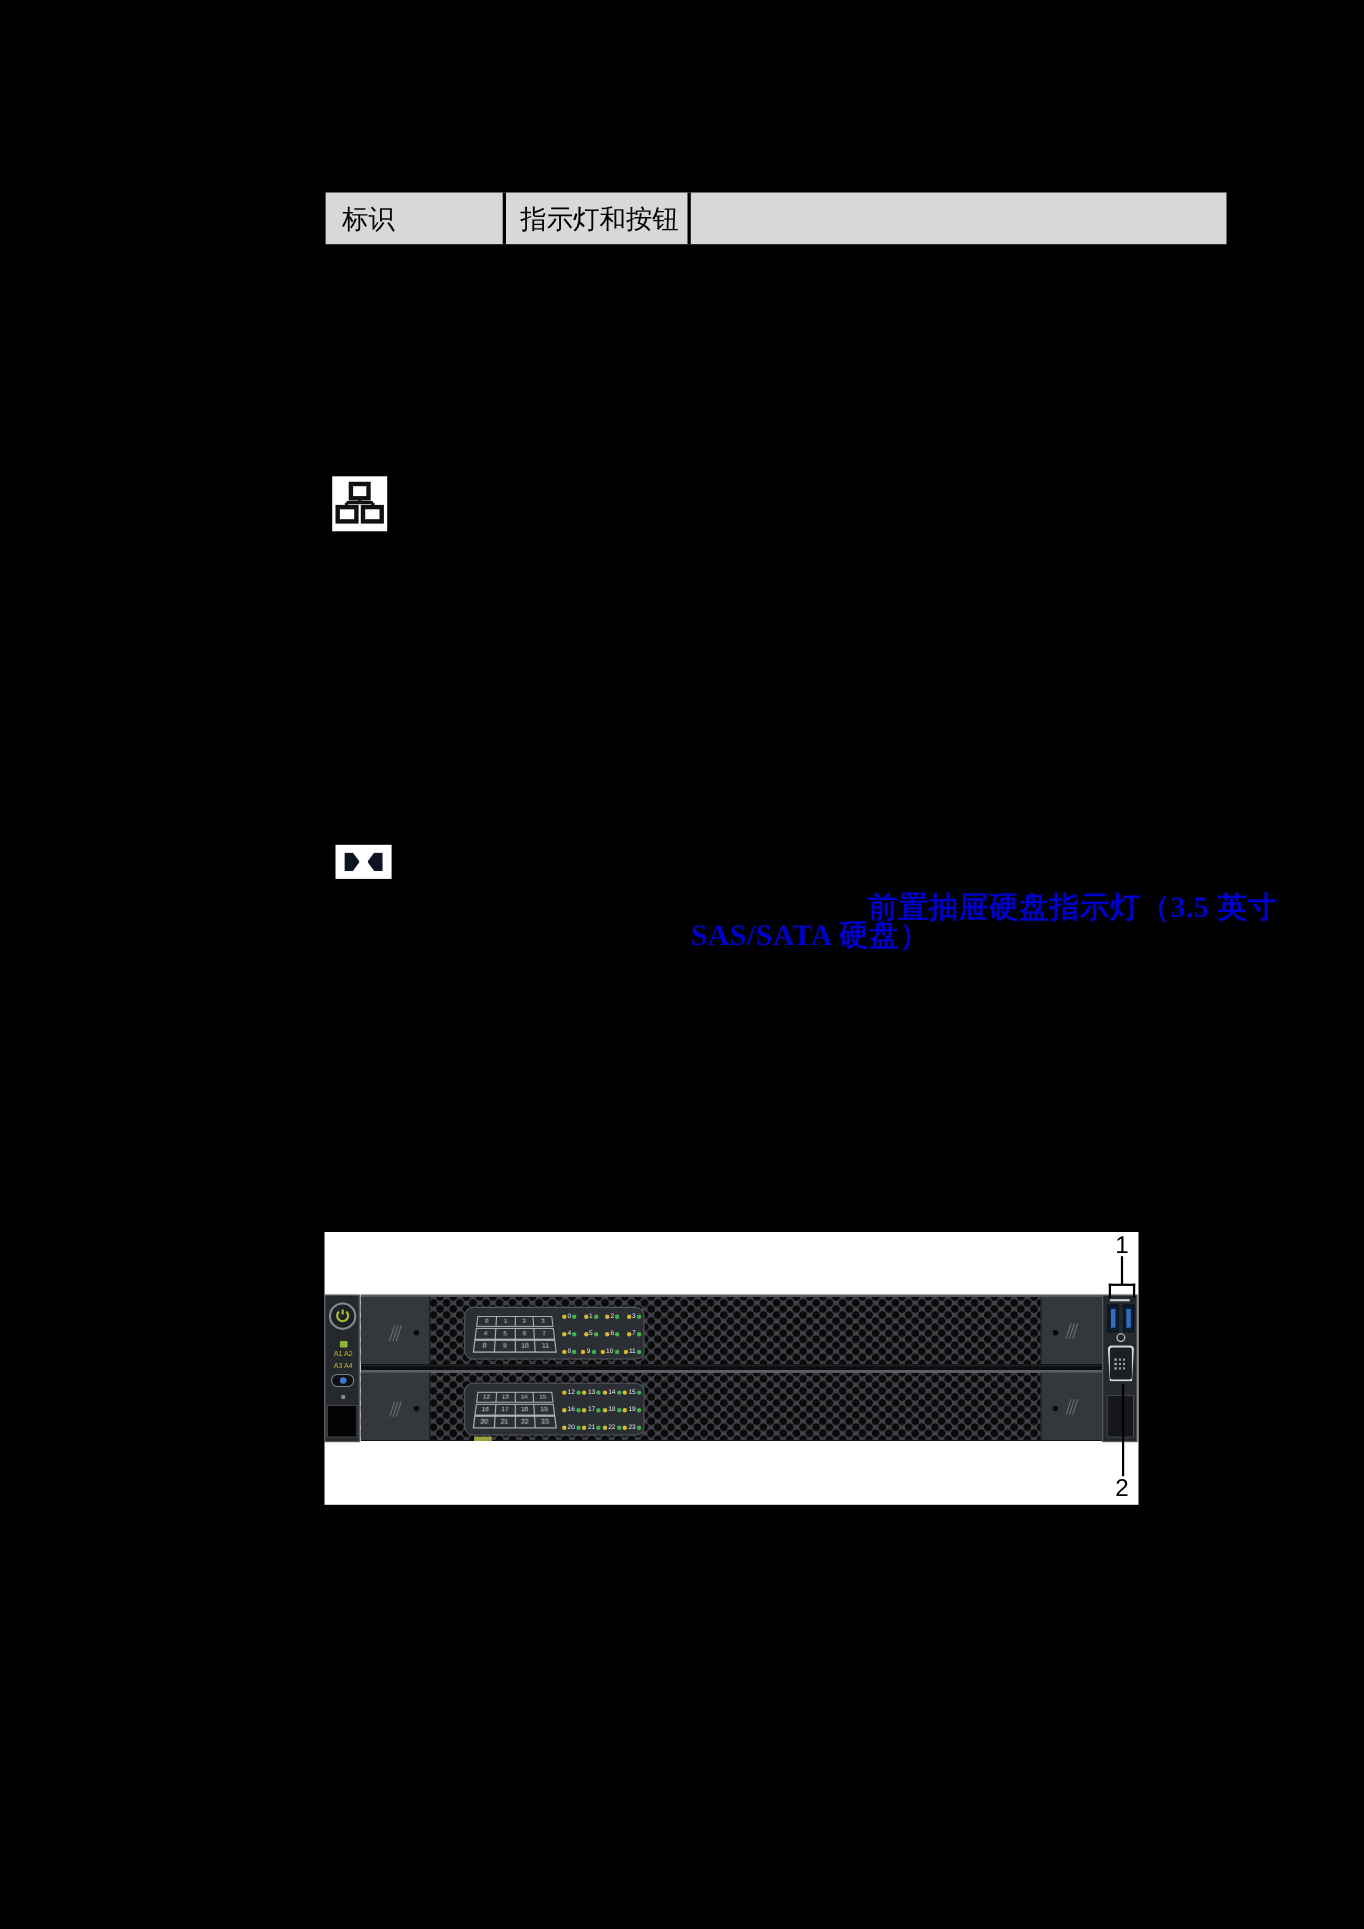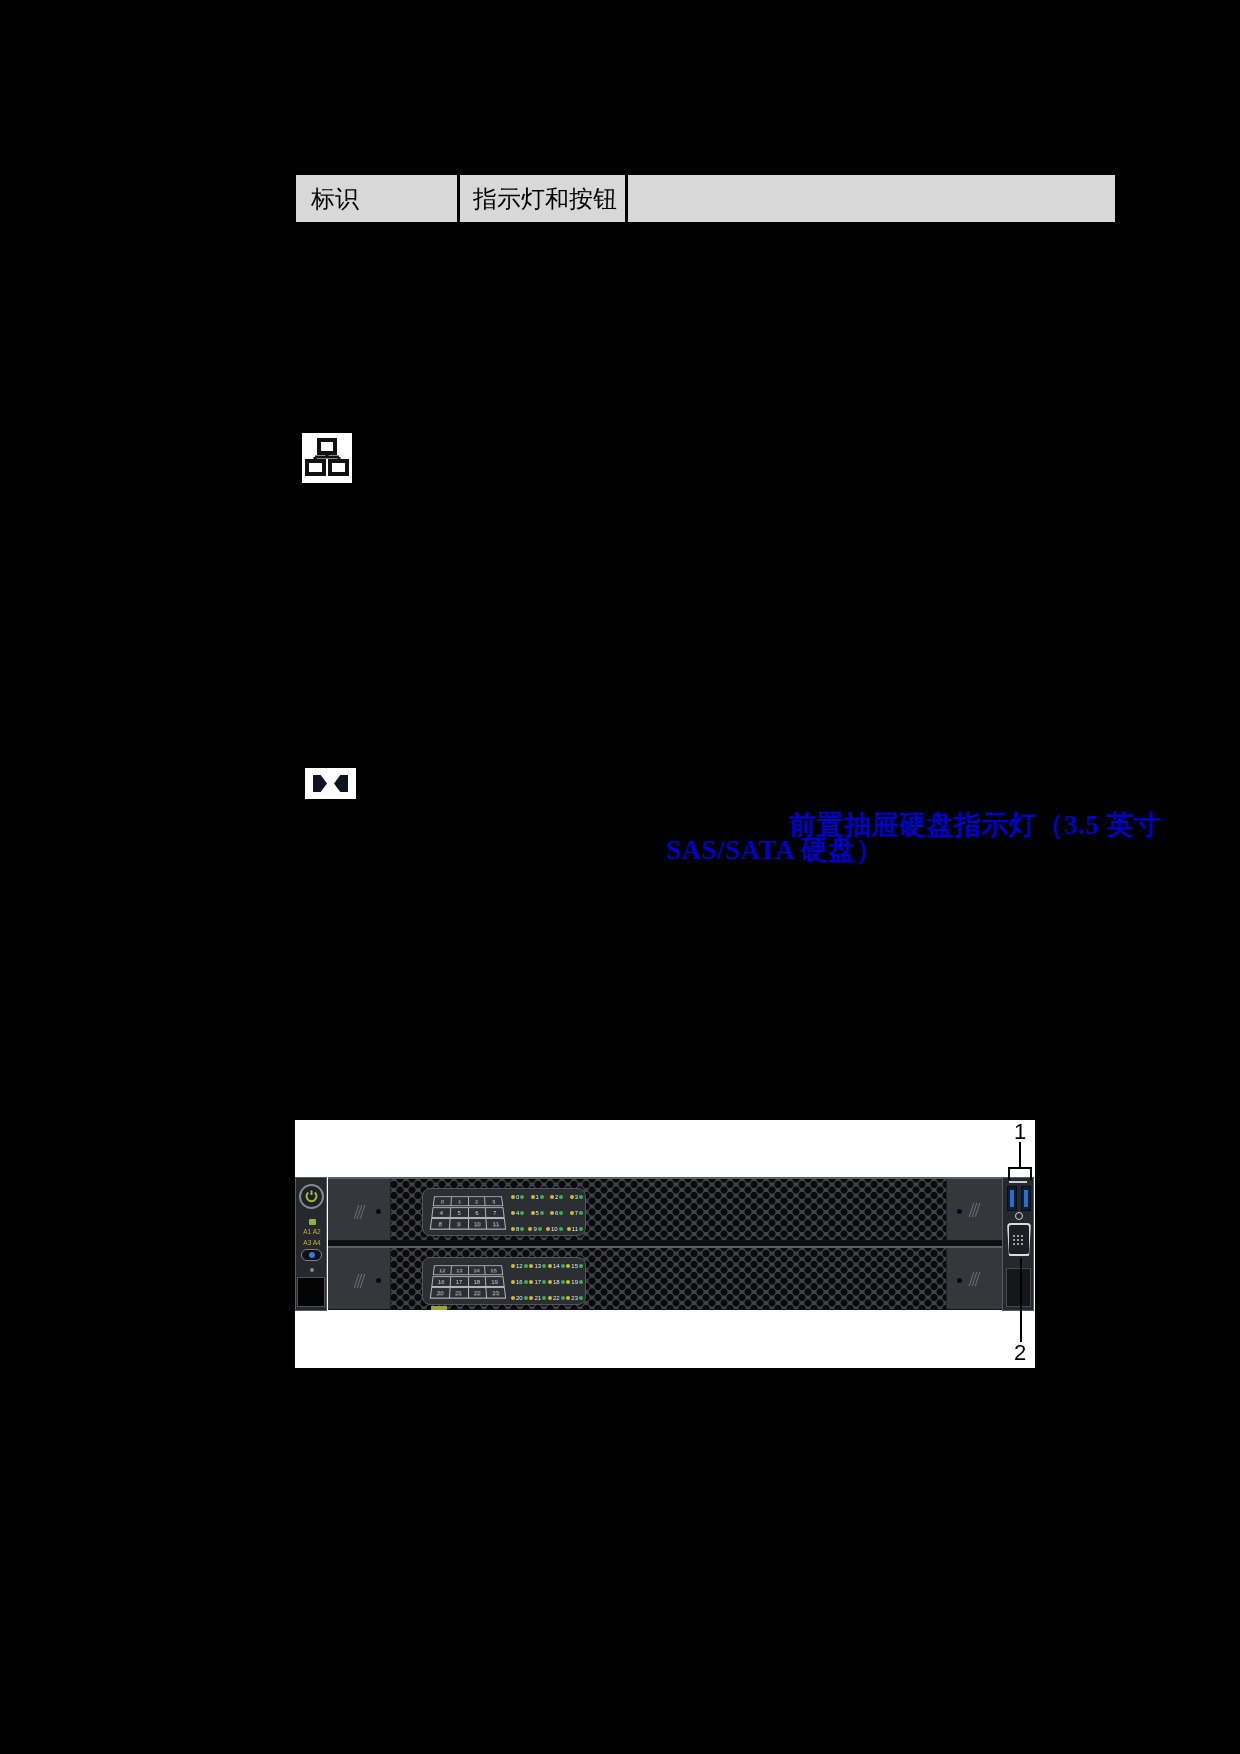--- a/index.html
+++ b/index.html
@@ -25,21 +25,21 @@
   .icon-hdd .blob{position:absolute;top:7px;width:14px;height:17px;background:#0d1320;}
   .icon-hdd .bl{left:8px;clip-path:polygon(0 0,55% 0,100% 50%,55% 100%,0 100%);}
   .icon-hdd .br{right:8px;clip-path:polygon(45% 0,100% 0,100% 100%,45% 100%,0 50%);}
 
   
   .bluelink{
     position:absolute;color:#0000cc;font-family:"Liberation Serif",serif;
     font-weight:bold;font-size:27px;white-space:nowrap;letter-spacing:0.5px;
   }
   .bl1{left:789px;top:807px;}
-  .bl2{left:666px;top:832px;}
+  .bl2{left:628px;top:832px;}
 
   
   .figure{position:absolute;left:295px;top:1120px;width:740px;height:248px;background:#fff;}
   .callout{position:absolute;width:22px;text-align:center;font-size:22px;color:#000;z-index:6;}
   .co1{left:1009px;top:1119px;}
   .co2{left:1009px;top:1340px;}
   .cline{position:absolute;background:#000;z-index:5;}
 
   
   .srv-left,.srv-right{

